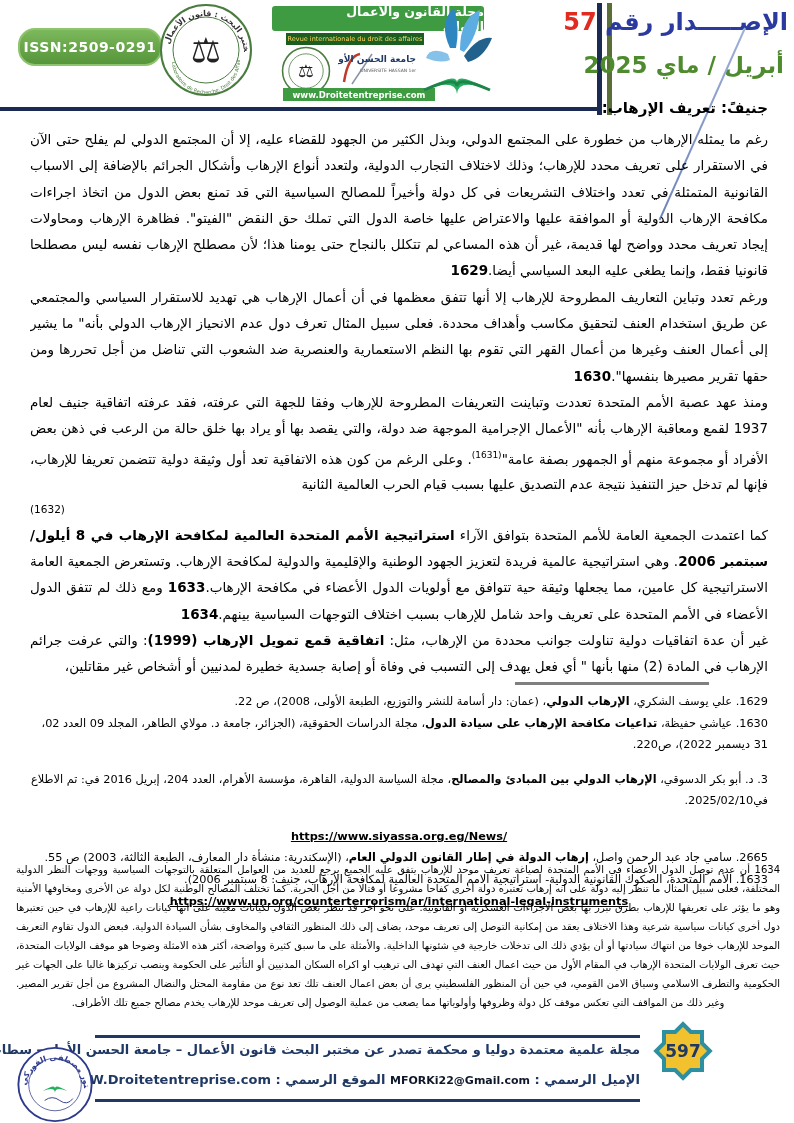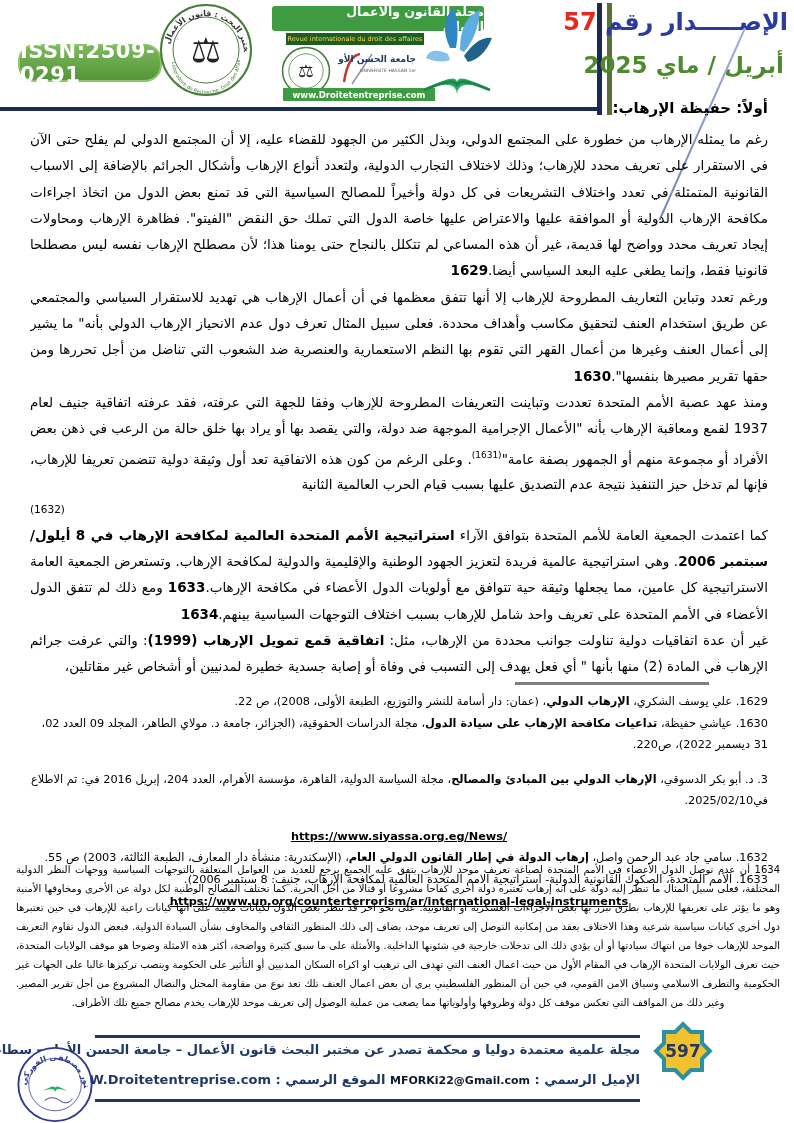--- a/index.html
+++ b/index.html
@@ -1,21 +1,21 @@
 <!DOCTYPE html>
 <html lang="ar"><head>
 <meta charset="utf-8">
 <style>
   html,body{margin:0;padding:0;background:#e8e8e8;}
   .page{position:relative;width:794px;height:1123px;background:#ffffff;margin:0 auto;
         font-family:"DejaVu Sans",sans-serif;overflow:hidden;}
   
-  .issn-pill{position:absolute;left:18px;top:44px;width:140px;height:34px;border-radius:17px;
+  .issn-pill{position:absolute;left:18px;top:28px;width:140px;height:34px;border-radius:17px;
     background:linear-gradient(#7cb85c,#56953a);border:2px solid #8fc36e;color:#fff;
-    font-weight:bold;font-size:21px;display:flex;align-items:center;justify-content:center;letter-spacing:.5px;}
+    font-weight:bold;font-size:14px;display:flex;align-items:center;justify-content:center;letter-spacing:.5px;}
   .seal{position:absolute;}
   .seal-large{left:158px;top:2px;}
   .seal-small{left:281px;top:46px;}
   .title-banner{position:absolute;left:272px;top:6px;width:164px;height:25px;background:#3f9b42;
     color:#fff;font-weight:bold;font-size:12.5px;display:flex;align-items:center;justify-content:center;
     border-radius:3px;direction:rtl;padding-left:48px;}
   .subtitle-banner{position:absolute;left:286px;top:33px;width:138px;height:12px;background:#1c5e1f;
     color:#ffd75e;font-size:6.5px;display:flex;align-items:center;justify-content:center;}
   .univ-logo{position:absolute;left:338px;top:48px;width:82px;height:40px;}
   .site-strip{position:absolute;left:283px;top:88px;width:152px;height:13px;background:#3f9b42;
@@ -130,39 +130,39 @@
   <div class="vbar vbar-navy"></div>
   <div class="vbar vbar-olive"></div>
 
   <div class="issue-title"><span>الإصـــــدار رقم </span><span class="issue-number">57</span></div>
   <div class="issue-date">أبريل / ماي 2025</div>
 
   <div class="pen-line"></div>
   <div class="header-rule"></div>
 
   <div class="main-text">
-    <h2>أولاً: حفيظة الإرهاب:</h2>
+    <h2>جنيفً: تعريف الإرهاب:</h2>
     <p class="body-p"><span>رغم ما يمثله الإرهاب من خطورة على المجتمع الدولي، وبذل الكثير من الجهود للقضاء عليه، إلا أن المجتمع الدولي لم يفلح حتى الآن في الاستقرار على تعريف محدد للإرهاب؛ وذلك لاختلاف التجارب الدولية، ولتعدد أنواع الإرهاب وأشكال الجرائم بالإضافة إلى الاسباب القانونية المتمثلة في تعدد واختلاف التشريعات في كل دولة وأخيراً للمصالح السياسية التي قد تمنع بعض الدول من اتخاذ اجراءات مكافحة الإرهاب الدولية أو الموافقة عليها والاعتراض عليها خاصة الدول التي تملك حق النقض "الفيتو". فظاهرة الإرهاب ومحاولات إيجاد تعريف محدد وواضح لها قديمة، غير أن هذه المساعي لم تتكلل بالنجاح حتى يومنا هذا؛ لأن مصطلح الإرهاب نفسه ليس مصطلحا قانونيا فقط، وإنما يطغى عليه البعد السياسي أيضا.</span><b>1629</b></p>
     <p class="body-p"><span>ورغم تعدد وتباين التعاريف المطروحة للإرهاب إلا أنها تتفق معظمها في أن أعمال الإرهاب هي تهديد للاستقرار السياسي والمجتمعي عن طريق استخدام العنف لتحقيق مكاسب وأهداف محددة. فعلى سبيل المثال تعرف دول عدم الانحياز الإرهاب الدولي بأنه" ما يشير إلى أعمال العنف وغيرها من أعمال القهر التي تقوم بها النظم الاستعمارية والعنصرية ضد الشعوب التي تناضل من أجل تحررها ومن حقها تقرير مصيرها بنفسها".</span><b>1630</b></p>
     <p class="body-p"><span>ومنذ عهد عصبة الأمم المتحدة تعددت وتباينت التعريفات المطروحة للإرهاب وفقا للجهة التي عرفته، فقد عرفته اتفاقية جنيف لعام 1937 لقمع ومعاقبة الإرهاب بأنه "الأعمال الإجرامية الموجهة ضد دولة، والتي يقصد بها أو يراد بها خلق حالة من الرعب في ذهن بعض الأفراد أو مجموعة منهم أو الجمهور بصفة عامة"</span><sup>(1631)</sup><span>. وعلى الرغم من كون هذه الاتفاقية تعد أول وثيقة دولية تتضمن تعريفا للإرهاب، فإنها لم تدخل حيز التنفيذ نتيجة عدم التصديق عليها بسبب قيام الحرب العالمية الثانية</span></p>
     <div class="fnline-1632">(1632)</div>
     <p class="body-p"><span>كما اعتمدت الجمعية العامة للأمم المتحدة بتوافق الآراء </span><b>استراتيجية الأمم المتحدة العالمية لمكافحة الإرهاب في 8 أيلول/ سبتمبر 2006</b><span>. وهي استراتيجية عالمية فريدة لتعزيز الجهود الوطنية والإقليمية والدولية لمكافحة الإرهاب. وتستعرض الجمعية العامة الاستراتيجية كل عامين، مما يجعلها وثيقة حية تتوافق مع أولويات الدول الأعضاء في مكافحة الإرهاب.</span><b>1633</b><span> ومع ذلك لم تتفق الدول الأعضاء في الأمم المتحدة على تعريف واحد شامل للإرهاب بسبب اختلاف التوجهات السياسية بينهم.</span><b>1634</b></p>
     <p class="body-p"><span>غير أن عدة اتفاقيات دولية تناولت جوانب محددة من الإرهاب، مثل: </span><b>اتفاقية قمع تمويل الإرهاب (1999)</b><span>: والتي عرفت جرائم الإرهاب في المادة (2) منها بأنها " أي فعل يهدف إلى التسبب في وفاة أو إصابة جسدية خطيرة لمدنيين أو أشخاص غير مقاتلين،</span></p>
   </div>
 
   <div class="fn-sep"></div>
 
   <div class="footnotes">
     <p class="fn"><span>1629. علي يوسف الشكري، </span><b>الإرهاب الدولي</b><span>، (عمان: دار أسامة للنشر والتوزيع، الطبعة الأولى، 2008)، ص 22.</span></p>
     <p class="fn"><span>1630. عياشي حفيظة، </span><b>تداعيات مكافحة الإرهاب على سيادة الدول</b><span>، مجلة الدراسات الحقوقية، (الجزائر، جامعة د. مولاي الطاهر، المجلد 09 العدد 02، 31 ديسمبر 2022)، ص220.</span></p>
     <p class="fn fn-gap"><span>3. د. أبو بكر الدسوقي، </span><b>الإرهاب الدولي بين المبادئ والمصالح</b><span>، مجلة السياسة الدولية، القاهرة، مؤسسة الأهرام، العدد 204، إبريل 2016 في: تم الاطلاع في2025/02/10.</span></p>
     <div class="link-left">
       <a class="doc-link">https://www.siyassa.org.eg/News/</a>
     </div>
-    <p class="fn"><span>1632. سامي جاد عبد الرحمن واصل، </span><b>إرهاب الدولة في إطار القانون الدولي العام</b><span>، (الإسكندرية: منشأة دار المعارف، الطبعة الثالثة، 2003) ص 55.</span></p>
+    <p class="fn"><span>2665. سامي جاد عبد الرحمن واصل، </span><b>إرهاب الدولة في إطار القانون الدولي العام</b><span>، (الإسكندرية: منشأة دار المعارف، الطبعة الثالثة، 2003) ص 55.</span></p>
     <p class="fn"><span>1633. الأمم المتحدة، الصكوك القانونية الدولية- استراتيجية الامم المتحدة العالمية لمكافحة الإرهاب، جنيف: 8 سبتمبر 2006).</span></p>
     <div class="link-right">
       <a class="doc-link">https://www.un.org/counterterrorism/ar/international-legal-instruments</a>
     </div>
   </div>
 
   <div class="fn-long">1634  أن عدم توصل الدول الأعضاء في الأمم المتحدة لصياغة تعريف موحد للإرهاب يتفق عليه الجميع يرجع للعديد من العوامل المتعلقة بالتوجهات السياسية ووجهات النظر الدولية المختلفة، فعلى سبيل المثال ما تنظر إليه دولة على انه إرهاب تعتبره دولة أخرى كفاحا مشروعا أو قتالا من أجل الحرية. كما تختلف المصالح الوطنية لكل دولة عن الأخرى ومخاوفها الأمنية وهو ما يؤثر على تعريفها للإرهاب بطرق تبرر بها بعض الاجراءات العسكرية أو القانونية. على نحو أخر قد تنظر بعض الدول لكيانات معينة على انها كيانات راعية للإرهاب في حين تعتبرها دول أخرى كيانات سياسية شرعية وهذا الاختلاف يعقد من إمكانية التوصل إلى تعريف موحد، يضاف إلى ذلك المنظور الثقافي والمخاوف بشأن السيادة الدولية. فبعض الدول تقاوم التعريف الموحد للإرهاب خوفا من انتهاك سيادتها أو أن يؤدي ذلك الى تدخلات خارجية في شئونها الداخلية. والأمثلة على ما سبق كثيرة وواضحة، أكثر هذه الامثلة وضوحا هو موقف الولايات المتحدة، حيث تعرف الولايات المتحدة الإرهاب في المقام الأول من حيث اعمال العنف التي تهدف الى ترهيب او اكراه السكان المدنيين أو التأثير على الحكومة وينصب تركيزها غالبا على الجهات غير الحكومية والتطرف الاسلامي وسياق الامن القومي، في حين أن المنظور الفلسطيني يرى أن بعض اعمال العنف تلك تعد نوع من مقاومة المحتل والنضال المشروع من أجل تقرير المصير. وغير ذلك من المواقف التي تعكس موقف كل دولة وظروفها وأولوياتها مما يصعب من عملية الوصول إلى تعريف موحد للإرهاب يخدم مصالح جميع تلك الأطراف.</div>
 
   <div class="footer-rule top"></div>
 

